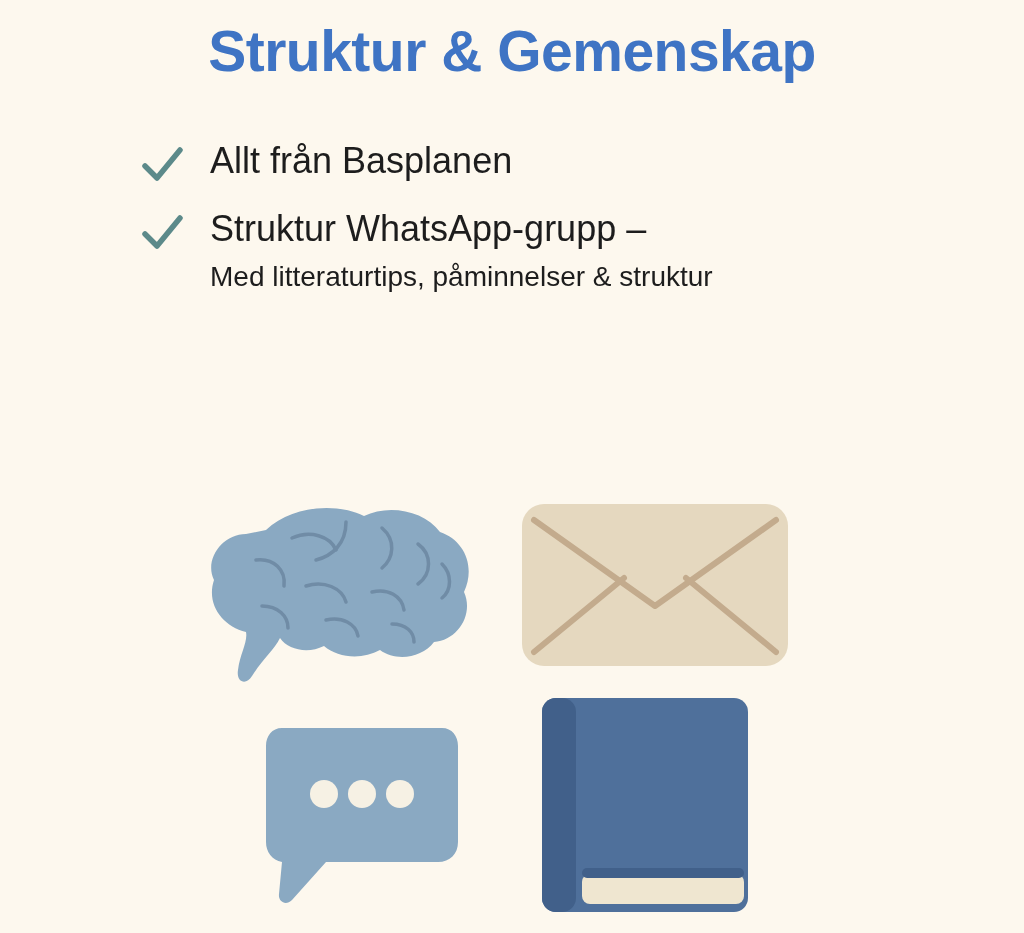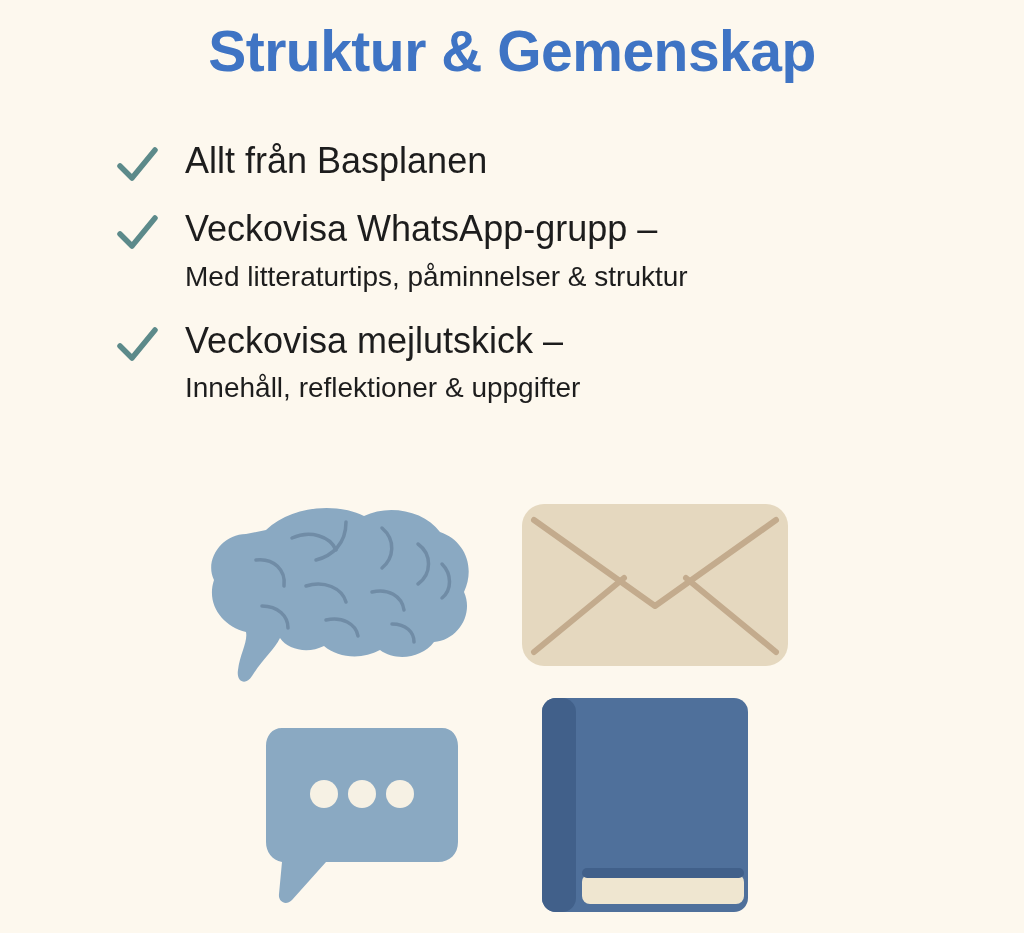--- a/index.html
+++ b/index.html
@@ -27,21 +27,21 @@
     width: 1024px;
     text-align: center;
     font-size: 57px;
     font-weight: bold;
     color: #3f74c4;
     letter-spacing: -0.5px;
   }
   .bullets {
     position: absolute;
     top: 140px;
-    left: 115px;
+    left: 140px;
     width: 820px;
   }
   .bullet {
     position: relative;
     padding-left: 70px;
     margin-bottom: 26px;
   }
   .check {
     position: absolute;
     left: 0;
@@ -94,33 +94,24 @@
       </span>
       <div class="bullet-main">Allt från Basplanen</div>
     </div>
 
     <div class="bullet">
       <span class="check">
         <svg width="44" height="44" viewBox="0 0 44 44">
           <path d="M5 22 L17 34 L40 6" fill="none" stroke="#5c8a8a" stroke-width="5.5" stroke-linecap="round" stroke-linejoin="round"></path>
         </svg>
       </span>
-      <div class="bullet-main">Veckovisa WhatsApp-grupp –</div>
+      <div class="bullet-main">Struktur WhatsApp-grupp –</div>
       <div class="bullet-sub">Med litteraturtips, påminnelser &amp; struktur</div>
     </div>
 
-    <div class="bullet">
-      <span class="check">
-        <svg width="44" height="44" viewBox="0 0 44 44">
-          <path d="M5 22 L17 34 L40 6" fill="none" stroke="#5c8a8a" stroke-width="5.5" stroke-linecap="round" stroke-linejoin="round"></path>
-        </svg>
-      </span>
-      <div class="bullet-main">Veckovisa mejlutskick –</div>
-      <div class="bullet-sub">Innehåll, reflektioner &amp; uppgifter</div>
-    </div>
 
   </div>
 
   <div class="art">
 
     <div class="art-item brain">
       <svg width="290" height="190" viewBox="0 0 290 190">
         <path d="M70 30 C95 6 140 2 168 16 C192 4 228 10 244 32 C268 40 280 66 268 92 C278 114 262 140 238 142 C226 158 200 162 184 150 C166 160 142 158 128 146 C112 154 92 150 84 138 C78 150 66 160 56 176 C50 186 40 182 42 170 C44 154 52 142 50 132 C26 126 10 104 18 80 C8 60 26 34 50 34 Z" fill="#8aa9c2"></path>
         <g fill="none" stroke="#708ca6" stroke-width="3.5" stroke-linecap="round">
           <path d="M96 38 C114 30 134 36 140 50"></path>

